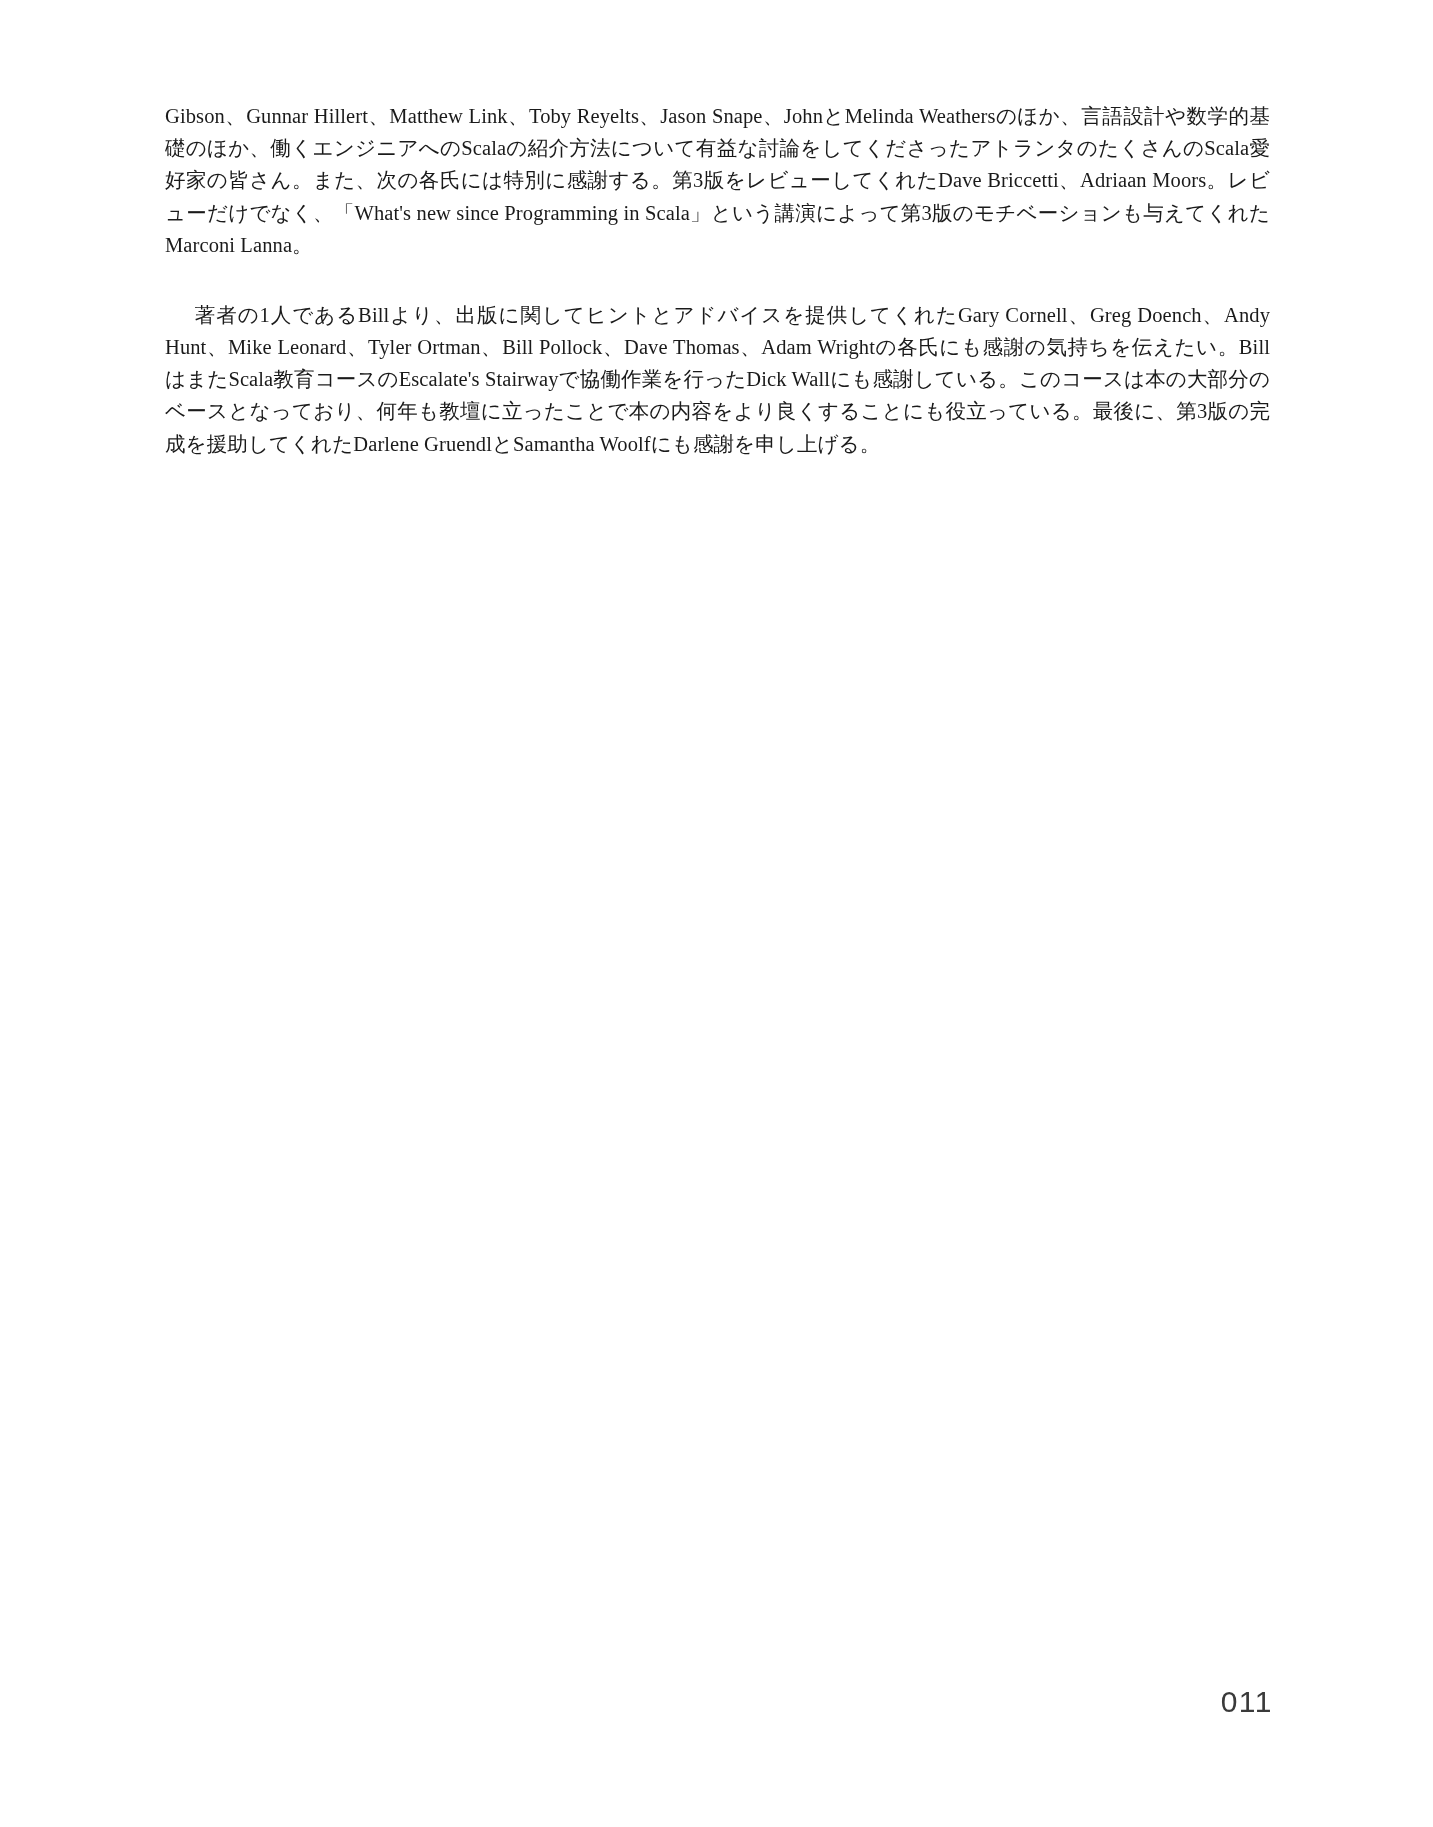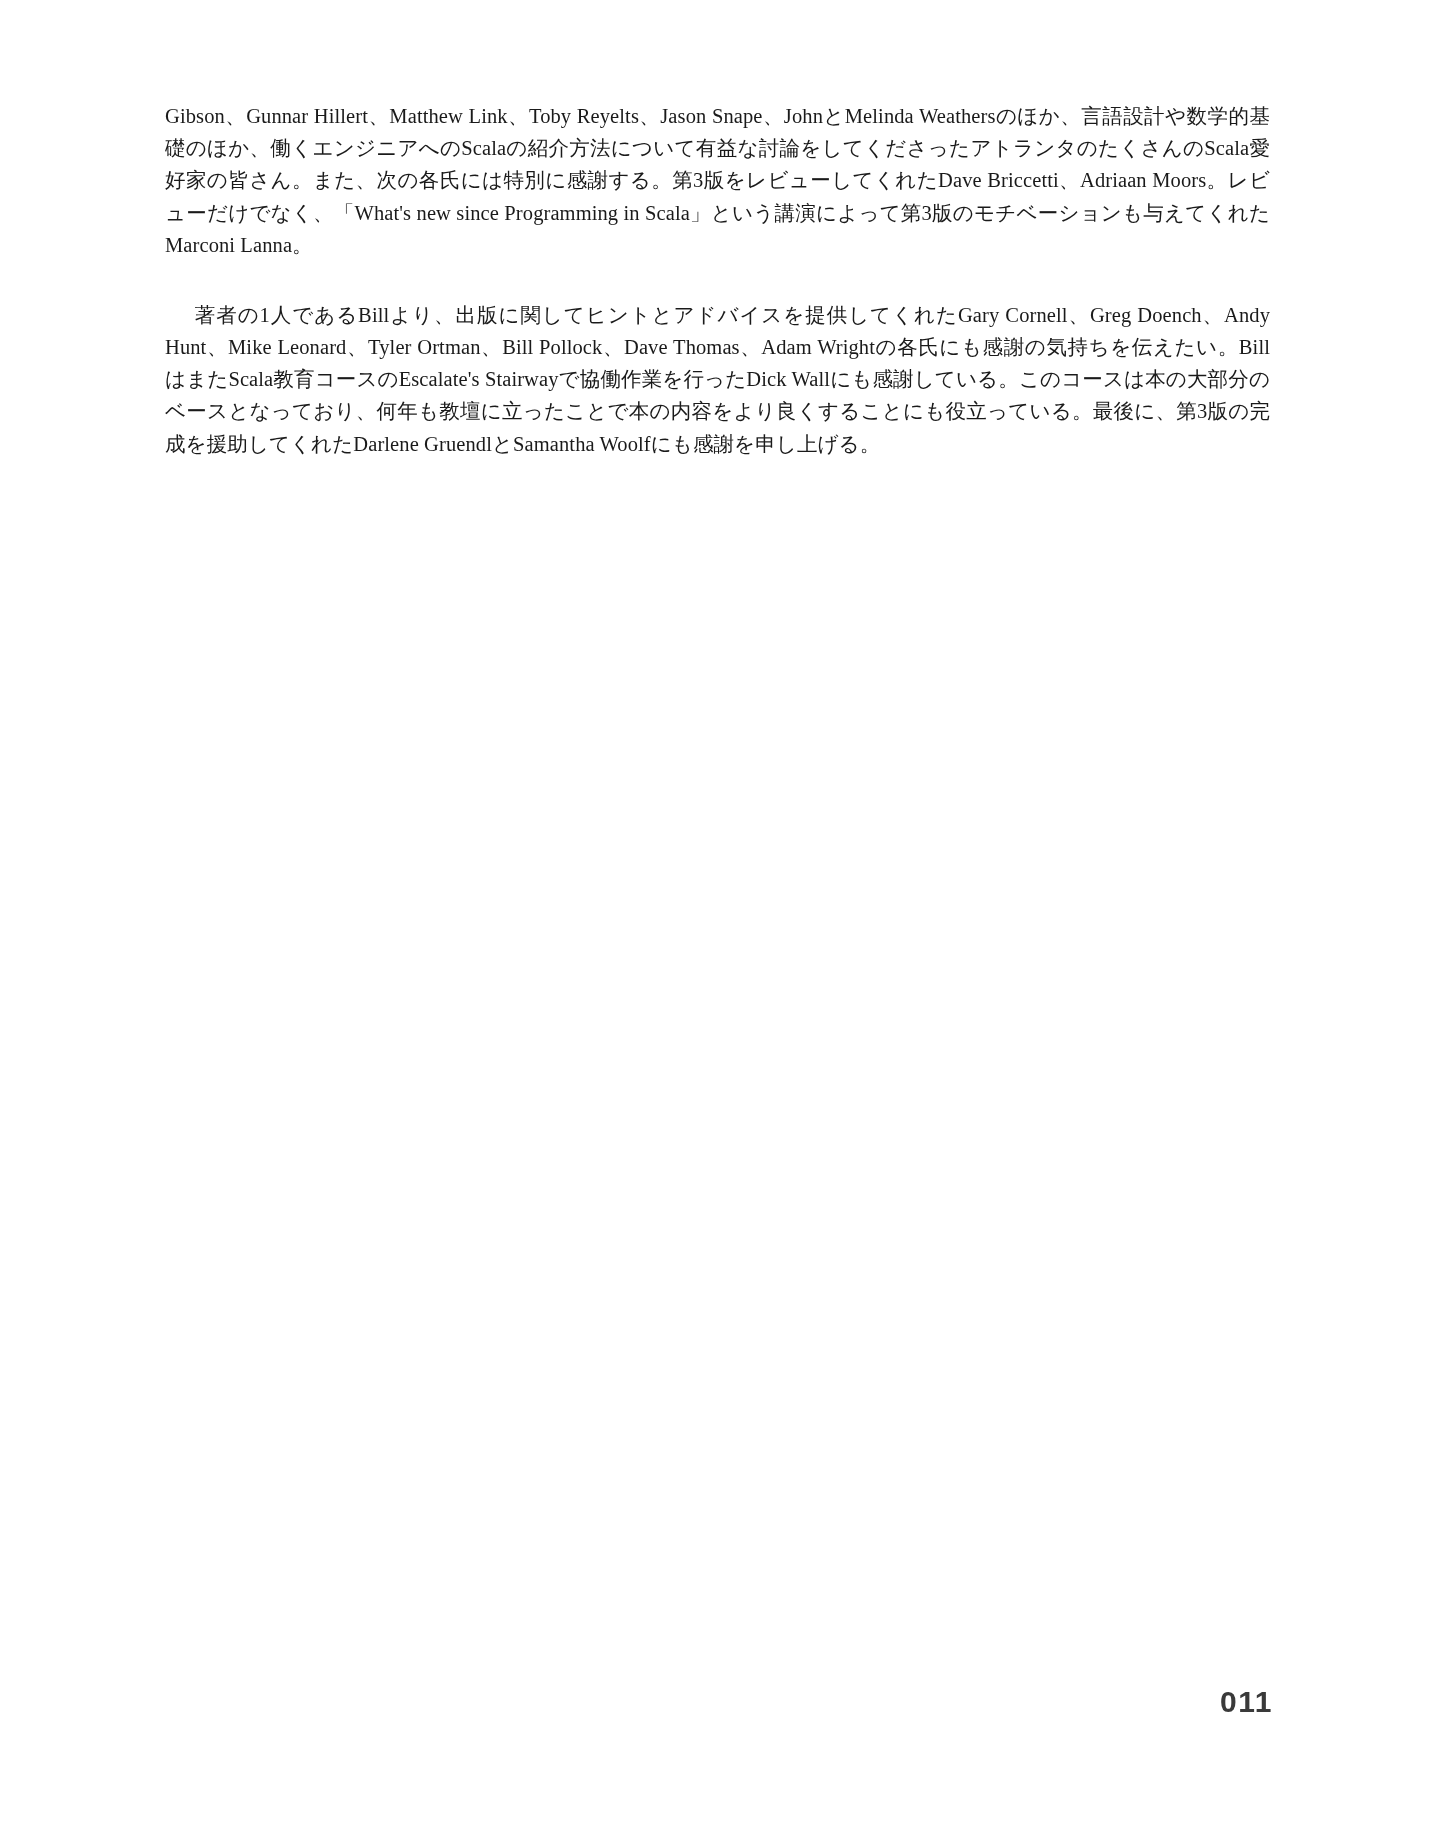--- a/index.html
+++ b/index.html
@@ -43,21 +43,21 @@
     margin-top: 38px;
   }
   .folio {
     position: absolute;
     right: 160px;
     bottom: 108px;
     font-size: 30px;
     letter-spacing: 1.5px;
     color: #3a3a3a;
     font-family: "Liberation Sans", "DejaVu Sans", sans-serif;
-    font-weight: 700;
+    font-weight: 400;
   }
 </style>
 </head>
 <body>
 
 <div class="page">
 
   <div class="content">
     <p class="body-para">Gibson、Gunnar Hillert、Matthew Link、Toby Reyelts、Jason Snape、JohnとMelinda Weathersのほか、言語設計や数学的基礎のほか、働くエンジニアへのScalaの紹介方法について有益な討論をしてくださったアトランタのたくさんのScala愛好家の皆さん。また、次の各氏には特別に感謝する。第3版をレビューしてくれたDave Briccetti、Adriaan Moors。レビューだけでなく、「What's new since Programming in Scala」という講演によって第3版のモチベーションも与えてくれたMarconi Lanna。</p>
     <p class="body-para indent">著者の1人であるBillより、出版に関してヒントとアドバイスを提供してくれたGary Cornell、Greg Doench、Andy Hunt、Mike Leonard、Tyler Ortman、Bill Pollock、Dave Thomas、Adam Wrightの各氏にも感謝の気持ちを伝えたい。BillはまたScala教育コースのEscalate's Stairwayで協働作業を行ったDick Wallにも感謝している。このコースは本の大部分のベースとなっており、何年も教壇に立ったことで本の内容をより良くすることにも役立っている。最後に、第3版の完成を援助してくれたDarlene GruendlとSamantha Woolfにも感謝を申し上げる。</p>

